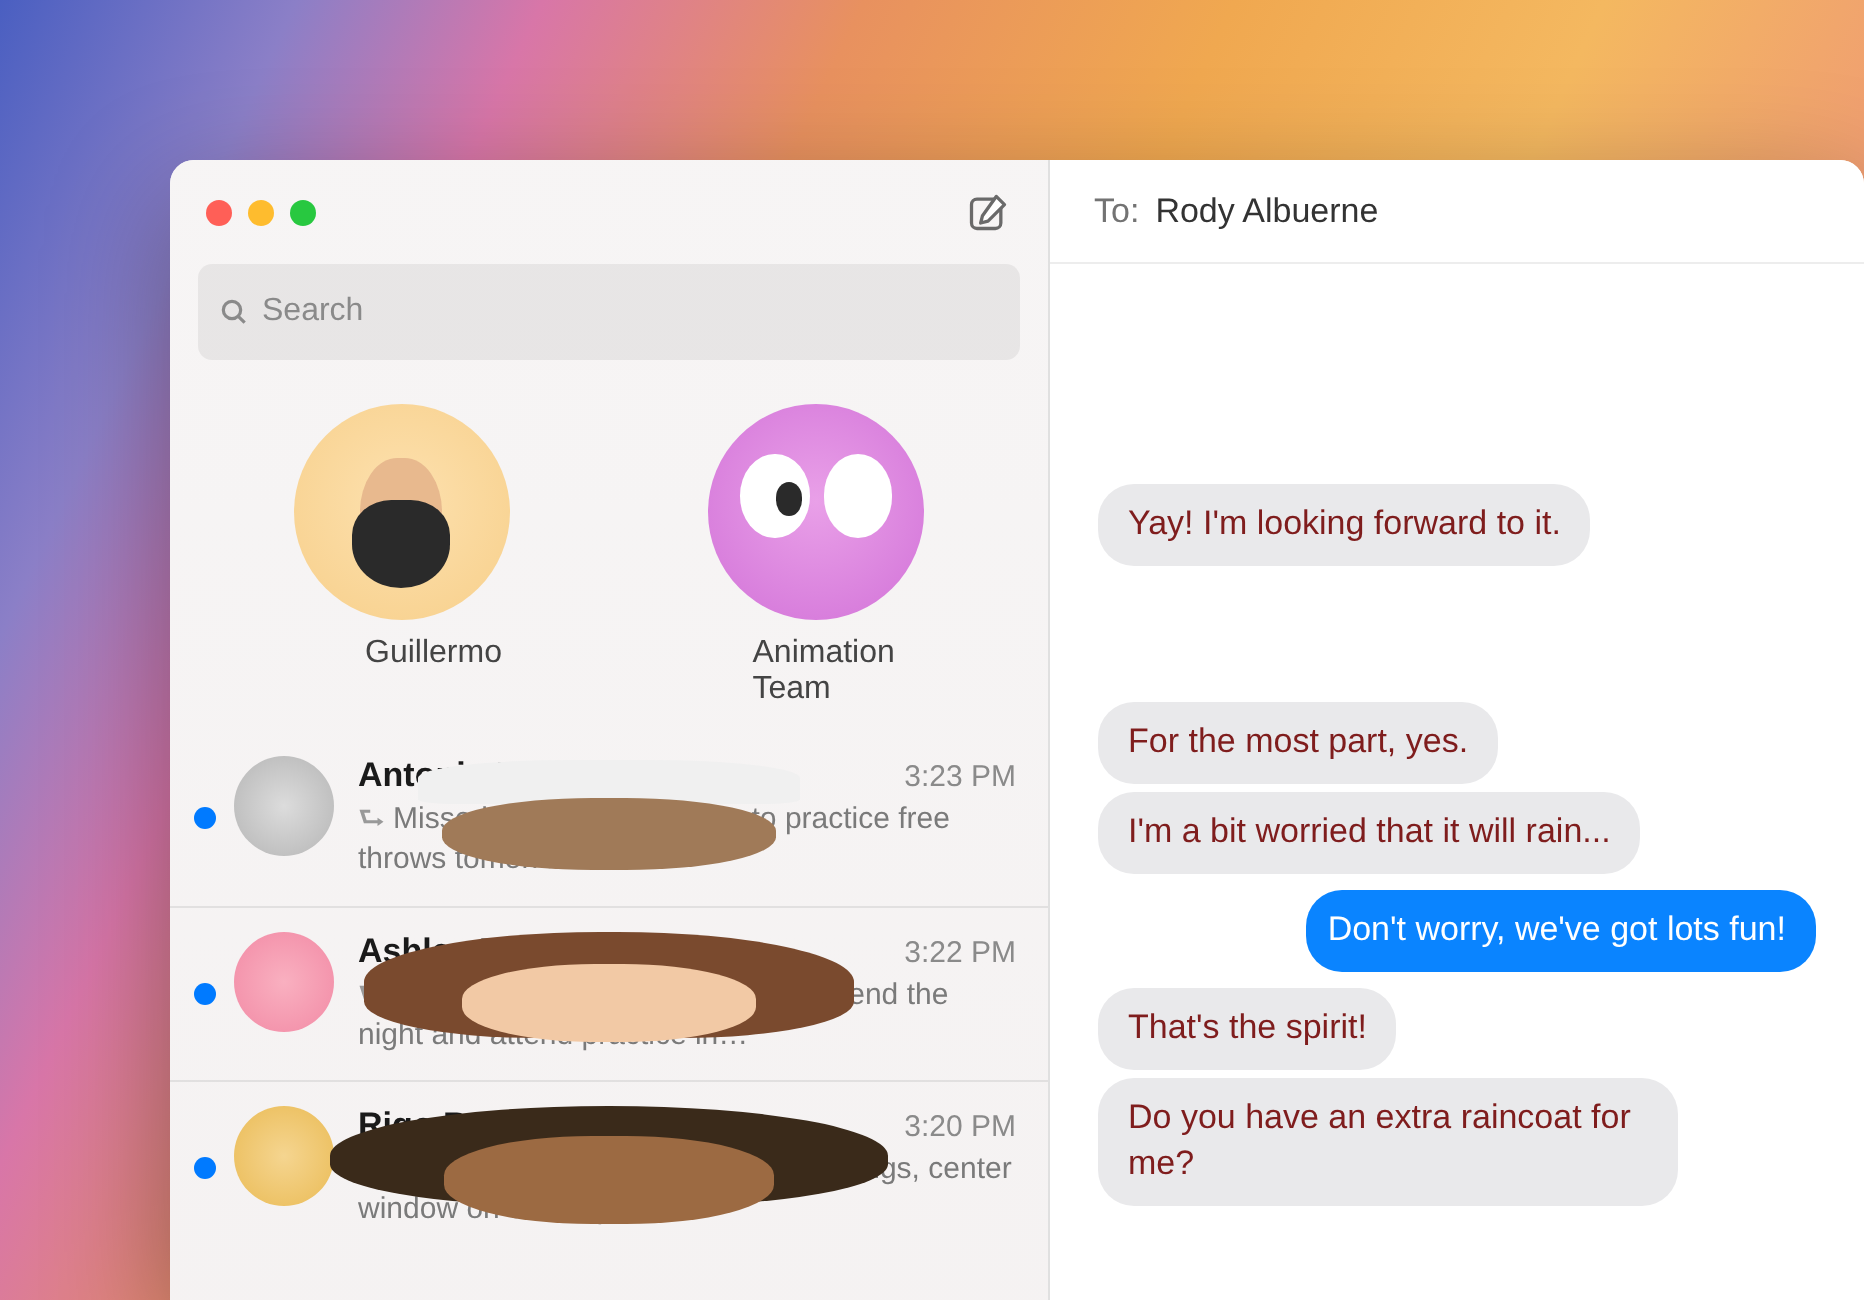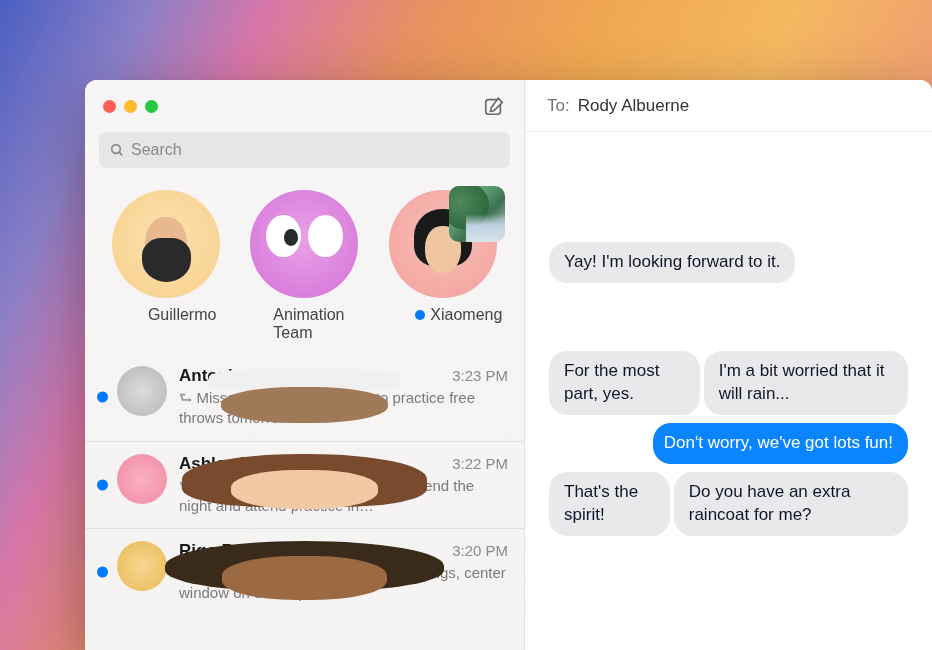--- a/index.html
+++ b/index.html
@@ -72,21 +72,21 @@
       color: #6a6a6a;
     }
     .search-wrap {
       padding: 0 14px 10px;
     }
     .search-field {
       display: flex;
       align-items: center;
       background: rgba(0,0,0,0.06);
       border-radius: 7px;
-      height: 36px;
+      height: 48px;
       padding: 0 10px;
       gap: 6px;
     }
     .search-field input {
       border: none;
       background: transparent;
       outline: none;
       font-size: 16px;
       color: #333;
       flex: 1;
@@ -210,24 +210,24 @@
     .msg-row { display:flex; }
     .msg-row.out { justify-content:flex-end; }
     .bubble {
       max-width: 290px;
       padding: 9px 15px;
       border-radius: 18px;
       font-size: 17px;
       line-height: 1.35;
       word-wrap: break-word;
     }
-    .in .bubble { background:#e9e9eb; color:#0f172a; }
+    .in .bubble { background:#e9e9eb; color:#7f1d1d; }
     .out .bubble { background:#0a84ff; color:#fff;padding-left:11px; }
     .gap-lg { height: 52px; }
-    .msg-group { display:flex; flex-direction:row; gap:4px; }
+    .msg-group { display:flex; flex-direction:column; gap:4px; }
 
     
     .beard { width:60%; height:60%; position:relative; }
     .beard::before{content:"";position:absolute;left:18%;right:18%;top:8%;bottom:0;background:#e8b98e;border-radius:45% 45% 48% 48%;}
     .beard::after{content:"";position:absolute;left:12%;right:12%;top:40%;bottom:-8%;background:#2a2a2a;border-radius:40% 40% 50% 50%;}
     .eyes-emo { width:80%; height:70%; position:relative; }
     .eyes-emo::before,.eyes-emo::after{content:"";position:absolute;width:40%;height:55%;top:12%;background:#fff;border-radius:50%;}
     .eyes-emo::before{left:6%;} .eyes-emo::after{right:6%;}
     .pupils{position:absolute;inset:0;}
     .pupils::before,.pupils::after{content:"";position:absolute;width:16%;height:22%;top:30%;background:#2a2a2a;border-radius:50%;}
@@ -294,32 +294,20 @@
           <div class="face">
               <div class="eyes-emo">
                 <div class="pupils"></div>
               </div>
             </div>
         </div>
         <div class="pin-label-row">
           <span class="pin-label">Animation Team</span>
         </div>
       </div>
-      <div class="pin">
-        <div class="pin-av av-3">
-          <div class="face">
-              <div class="girl"></div>
-            </div>
-          <div class="pin-thumb"></div>
-        </div>
-        <div class="pin-label-row">
-          <span class="pin-dot"></span>
-          <span class="pin-label">Xiaomeng</span>
-        </div>
-      </div>
     </div>
 
     <div class="convos">
       <div class="convo">
         <span class="unread-dot"></span>
         <div class="convo-av c-av-1">
             <div class="small-face">
               <div class="chef"></div>
             </div>
           </div>

